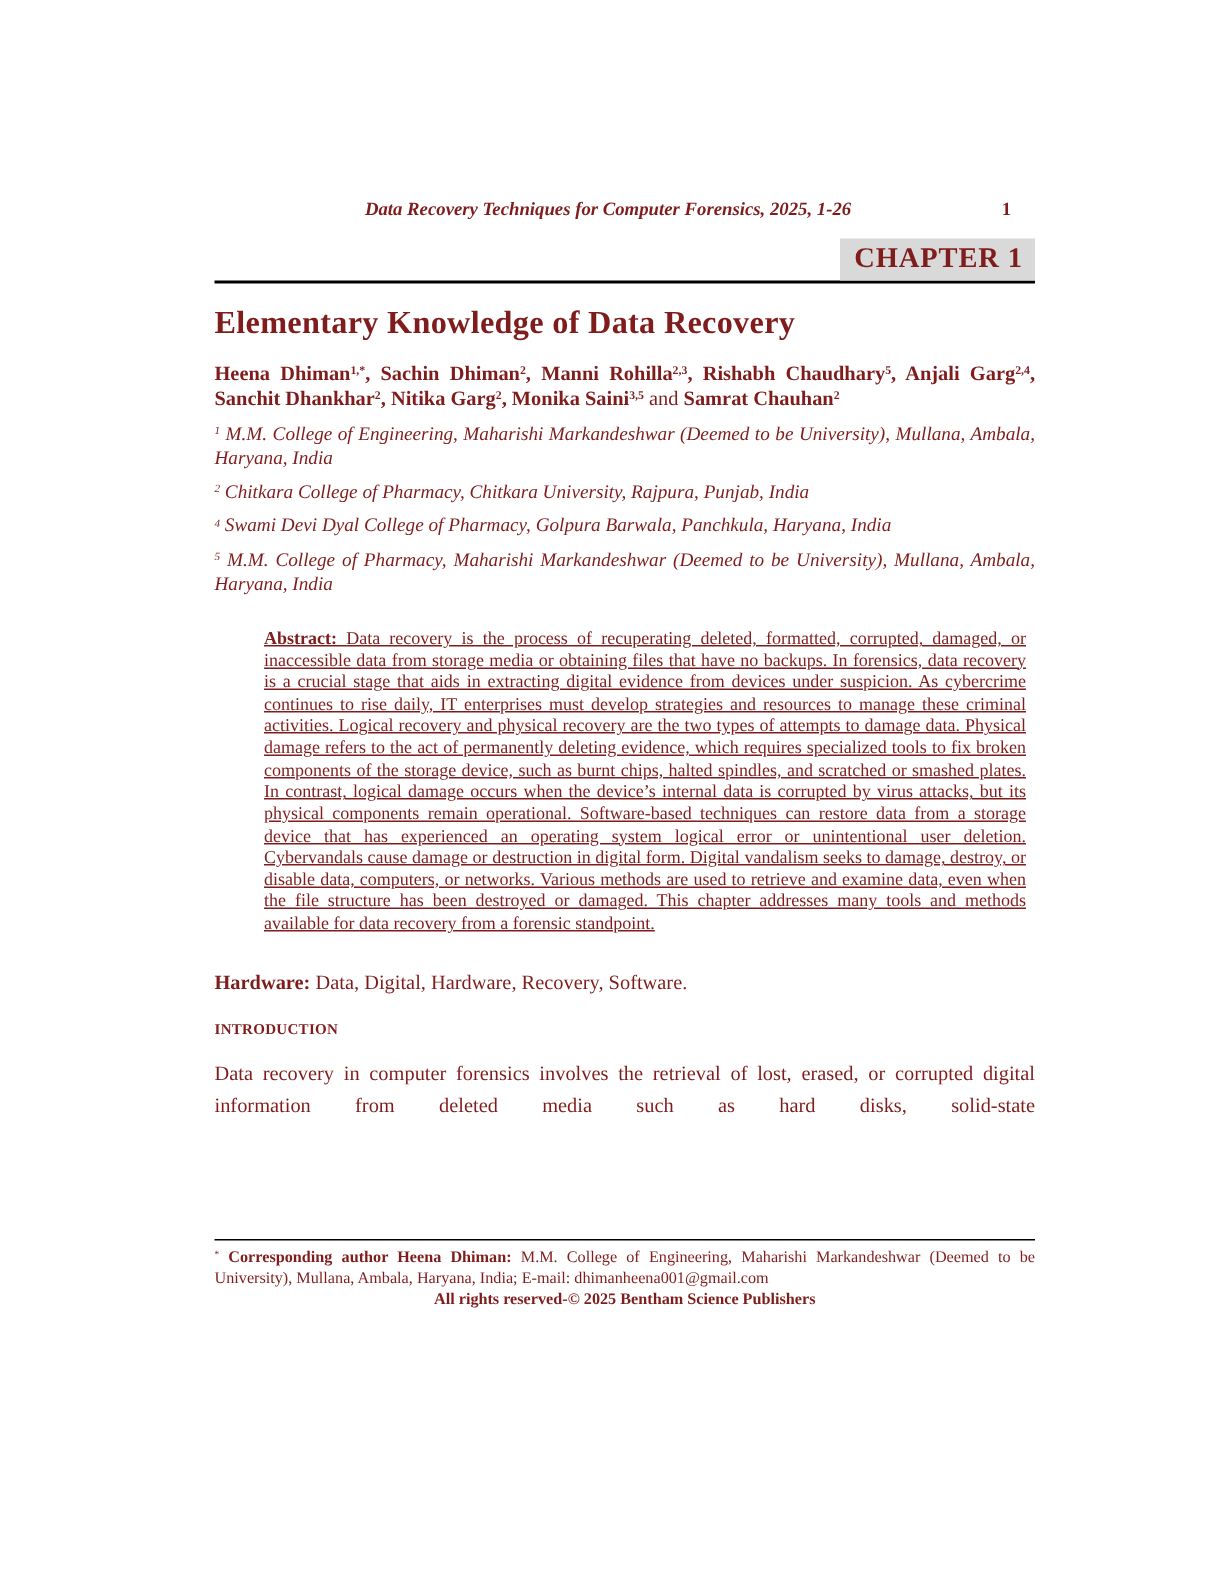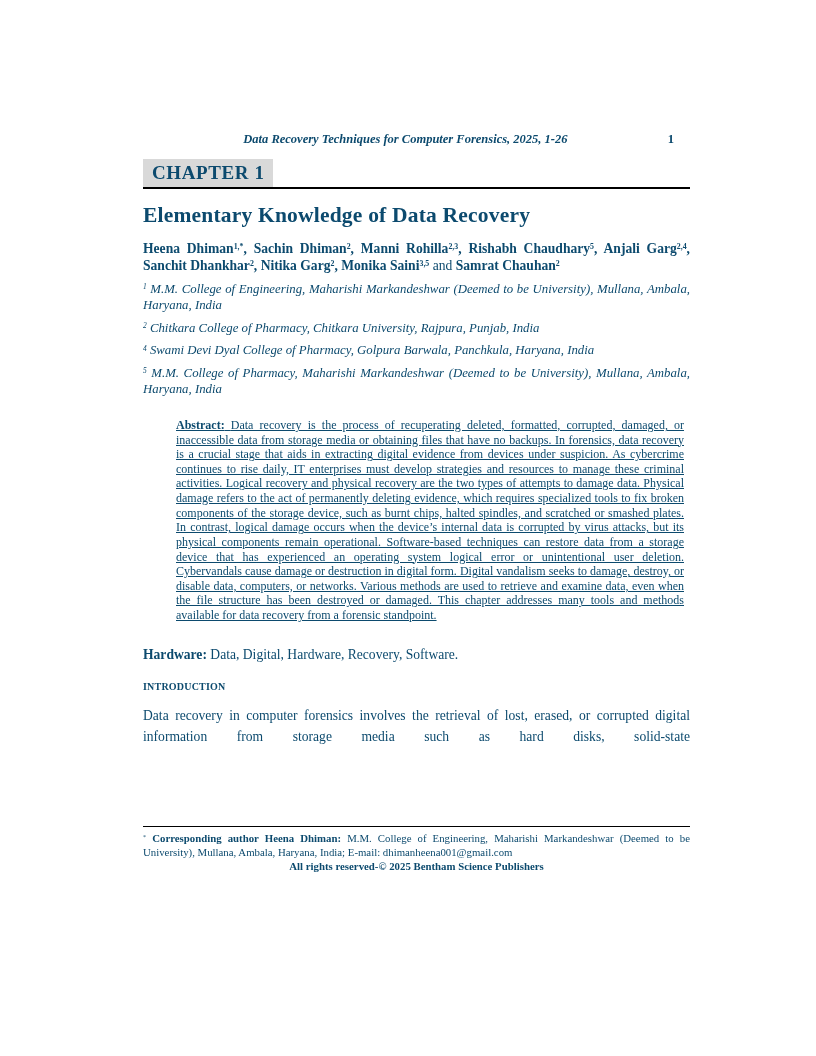--- a/index.html
+++ b/index.html
@@ -4,21 +4,21 @@
 <style>
   * { box-sizing: border-box; }
   html, body { margin: 0; padding: 0; }
   body { background: #ffffff; }
 
   .page {
     position: relative;
     width: 816px;
     height: 1056px;
     background: #ffffff;
-    color: #0c4a6e;
+    color: #7f1d1d;
     font-family: "Liberation Serif", "DejaVu Serif", serif;
     overflow: hidden;
   }
 
   .content {
     position: absolute;
     left: 143px;
     top: 132px;
     width: 547px;
   }
@@ -30,21 +30,21 @@
     font-size: 12.5px;
     font-weight: 700;
     font-style: italic;
     line-height: 1.2;
   }
   .rh-title { flex: 1; text-align: center; }
   .rh-num { font-style: normal; text-align: right; padding-right: 16px; }
 
   
   .chapter-row {
-    text-align: left;
+    text-align: right;
     border-bottom: 2.5px solid #000;
     margin-top: 12px;
     line-height: 0;
   }
   .chapter-badge {
     display: inline-block;
     background: #d9d9d9;
     font-size: 19px;
     font-weight: 700;
     letter-spacing: 0.6px;
@@ -165,21 +165,21 @@
         <p class="affil"><sup>4</sup> Swami Devi Dyal College of Pharmacy, Golpura Barwala, Panchkula, Haryana, India</p>
         <p class="affil"><sup>5</sup> M.M. College of Pharmacy, Maharishi Markandeshwar (Deemed to be University), Mullana, Ambala, Haryana, India</p>
       </div>
 
     <p class="abstract"><b>Abstract:</b> <span>Data recovery is the process of recuperating deleted, formatted, corrupted, damaged, or inaccessible data from storage media or obtaining files that have no backups. In forensics, data recovery is a crucial stage that aids in extracting digital evidence from devices under suspicion. As cybercrime continues to rise daily, IT enterprises must develop strategies and resources to manage these criminal activities. Logical recovery and physical recovery are the two types of attempts to damage data. Physical damage refers to the act of permanently deleting evidence, which requires specialized tools to fix broken components of the storage device, such as burnt chips, halted spindles, and scratched or smashed plates. In contrast, logical damage occurs when the device’s internal data is corrupted by virus attacks, but its physical components remain operational. Software-based techniques can restore data from a storage device that has experienced an operating system logical error or unintentional user deletion. Cybervandals cause damage or destruction in digital form. Digital vandalism seeks to damage, destroy, or disable data, computers, or networks. Various methods are used to retrieve and examine data, even when the file structure has been destroyed or damaged. This chapter addresses many tools and methods available for data recovery from a forensic standpoint.</span></p>
 
     <p class="keywords"><b>Hardware:</b> <span>Data, Digital, Hardware, Recovery, Software.</span></p>
 
     <h2 class="section-heading">INTRODUCTION</h2>
 
-    <p class="body-text cont">Data recovery in computer forensics involves the retrieval of lost, erased, or corrupted digital information from storage media such as hard disks, solid-state</p>
+    <p class="body-text cont">Data recovery in computer forensics involves the retrieval of lost, erased, or corrupted digital information from deleted media such as hard disks, solid-state</p>
 
   </div>
 
   <div class="footnote-area">
     <div class="fn-rule"></div>
     <p class="footnote"><sup>*</sup> <b>Corresponding author Heena Dhiman:</b> <span>M.M. College of Engineering, Maharishi Markandeshwar (Deemed to be University), Mullana, Ambala, Haryana, India; E-mail: dhimanheena001@gmail.com</span></p>
     <p class="footer-line">All rights reserved-© 2025 Bentham Science Publishers</p>
   </div>
 </div>
 

